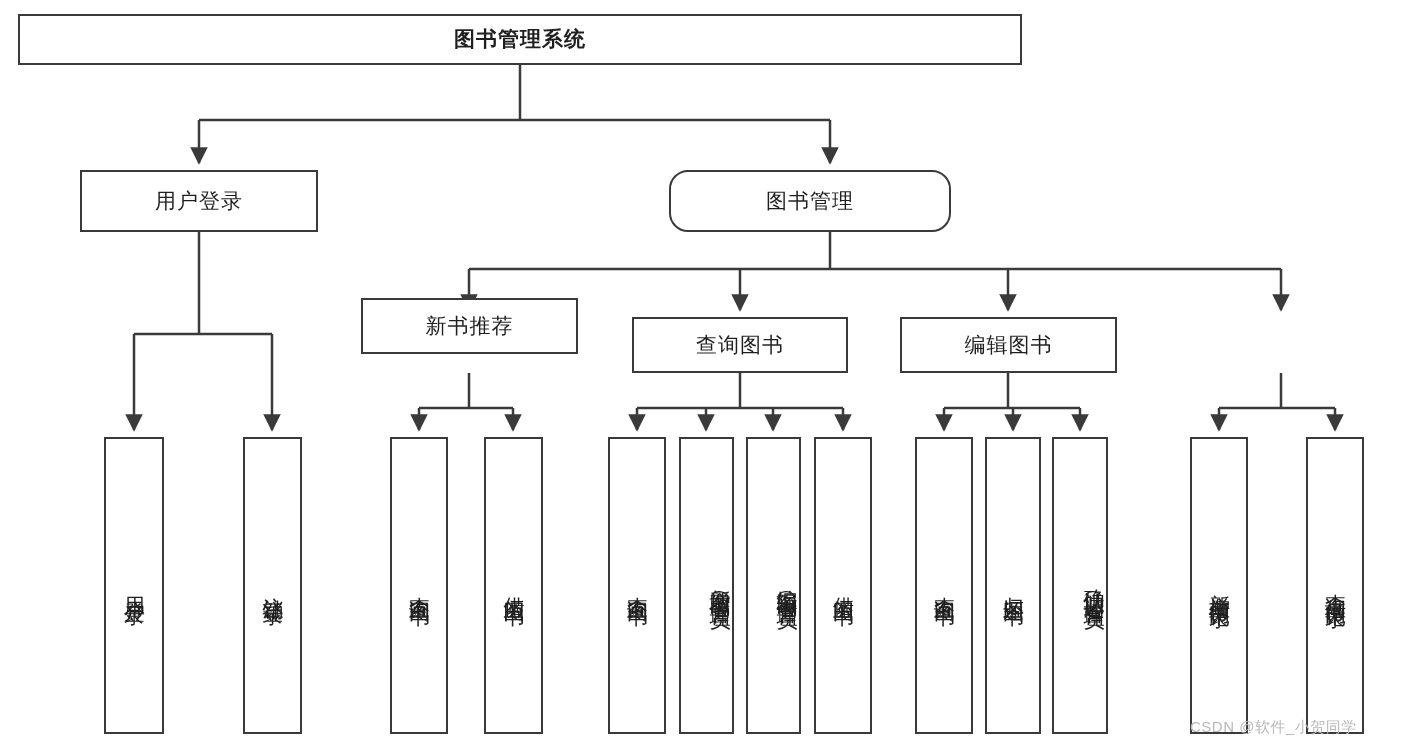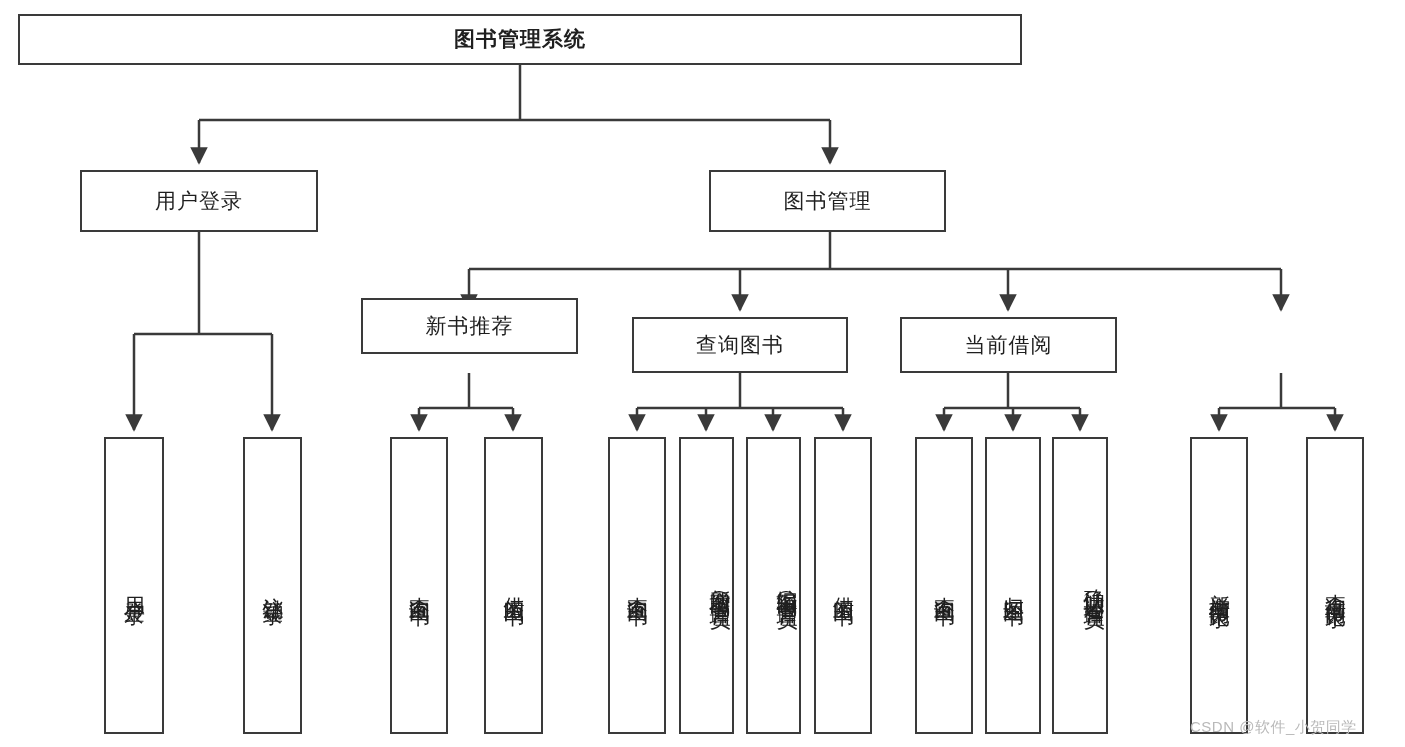--- a/index.html
+++ b/index.html
@@ -112,25 +112,25 @@
       <path d="M 1281 373 L 1281 408"></path>
       <path d="M 1219 408 L 1335 408"></path>
       <path d="M 1219 408 L 1219 430" marker-end="url(#arrow)"></path>
       <path d="M 1335 408 L 1335 430" marker-end="url(#arrow)"></path>
     </g>
   </svg>
 
   <div class="node h" style="left: 18px; top: 14px; width: 1004px; height: 51px; font-weight: bold;">图书管理系统</div>
 
   <div class="node h" style="left: 80px; top: 170px; width: 238px; height: 62px;">用户登录</div>
-  <div class="node h" style="left: 709px; top: 170px; width: 237px; height: 62px;">图书管理</div>
+  <div class="node h" style="left: 669px; top: 170px; width: 282px; height: 62px; border-radius: 19px;">图书管理</div>
 
   <div class="node h" style="left: 361px; top: 298px; width: 217px; height: 56px;">新书推荐</div>
   <div class="node h" style="left: 632px; top: 317px; width: 216px; height: 56px;">查询图书</div>
-  <div class="node h" style="left: 900px; top: 317px; width: 217px; height: 56px;">当前借阅</div>
+  <div class="node h" style="left: 900px; top: 317px; width: 217px; height: 56px;">编辑图书</div>
 
   <div class="node v tall" style="left: 104px; top: 437px; width: 60px; height: 297px;">用户登录</div>
   <div class="node v tall" style="left: 243px; top: 437px; width: 59px; height: 297px;">注销登录</div>
   <div class="node v tall" style="left: 390px; top: 437px; width: 58px; height: 297px;">查询图书</div>
   <div class="node v tall" style="left: 484px; top: 437px; width: 59px; height: 297px;">借阅图书</div>
   <div class="node v tall" style="left: 608px; top: 437px; width: 58px; height: 297px;">查询图书</div>
   <div class="node v" style="left: 679px; top: 437px; width: 55px; height: 297px;">新增图书（管理员）</div>
   <div class="node v" style="left: 746px; top: 437px; width: 55px; height: 297px;">编辑图书（管理员）</div>
   <div class="node v tall" style="left: 814px; top: 437px; width: 58px; height: 297px;">借阅图书</div>
   <div class="node v tall" style="left: 915px; top: 437px; width: 58px; height: 297px;">查询图书</div>

